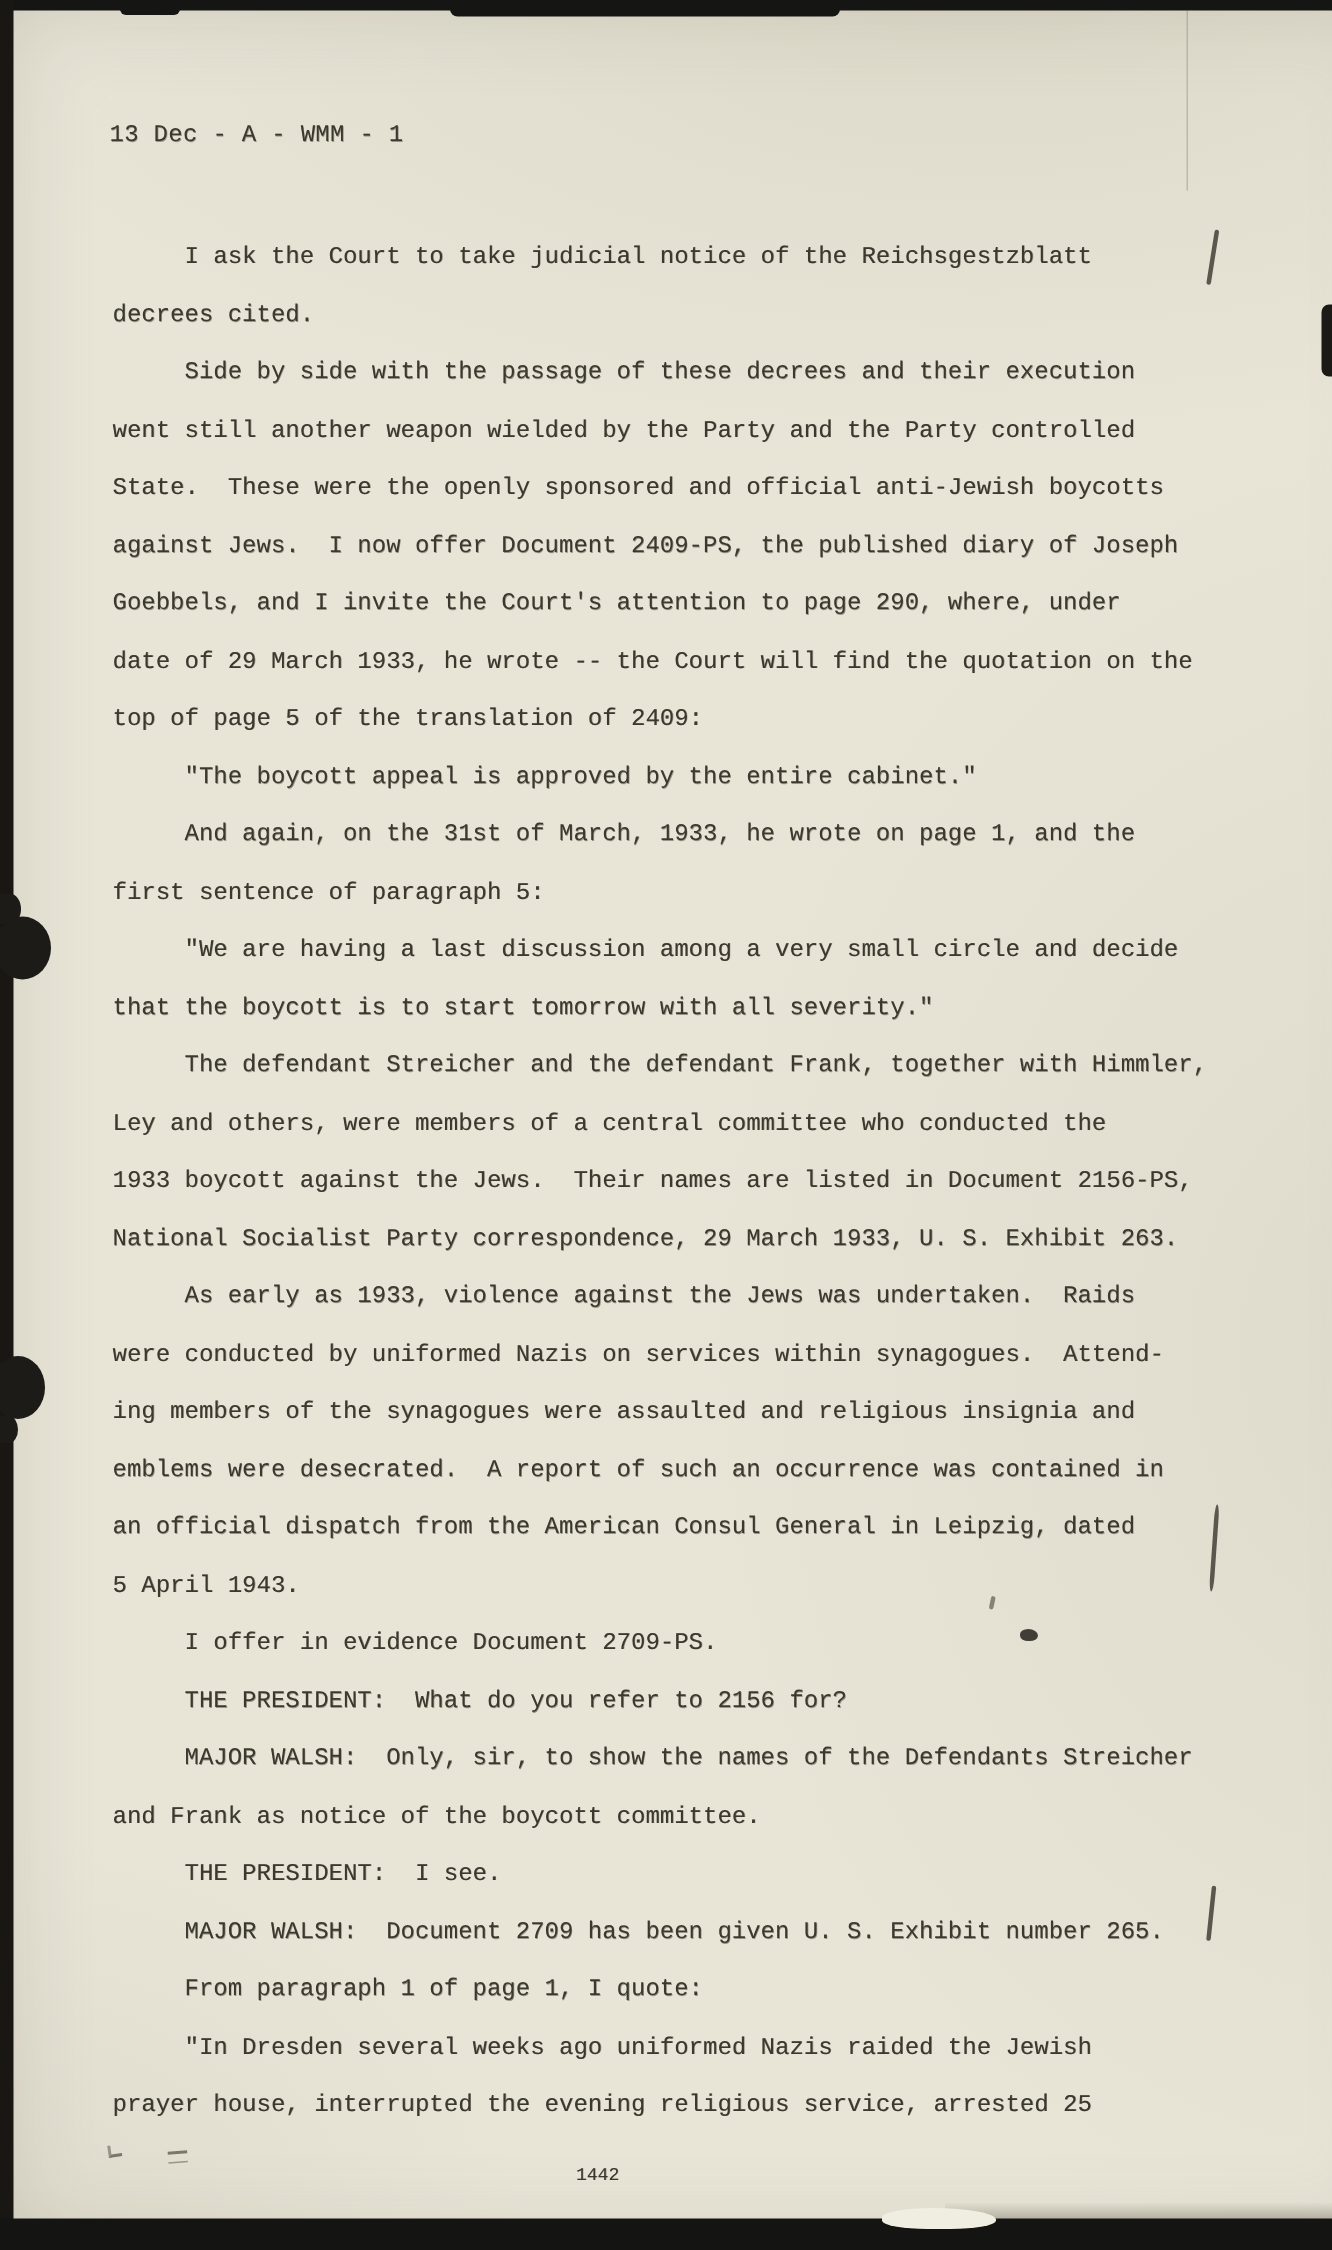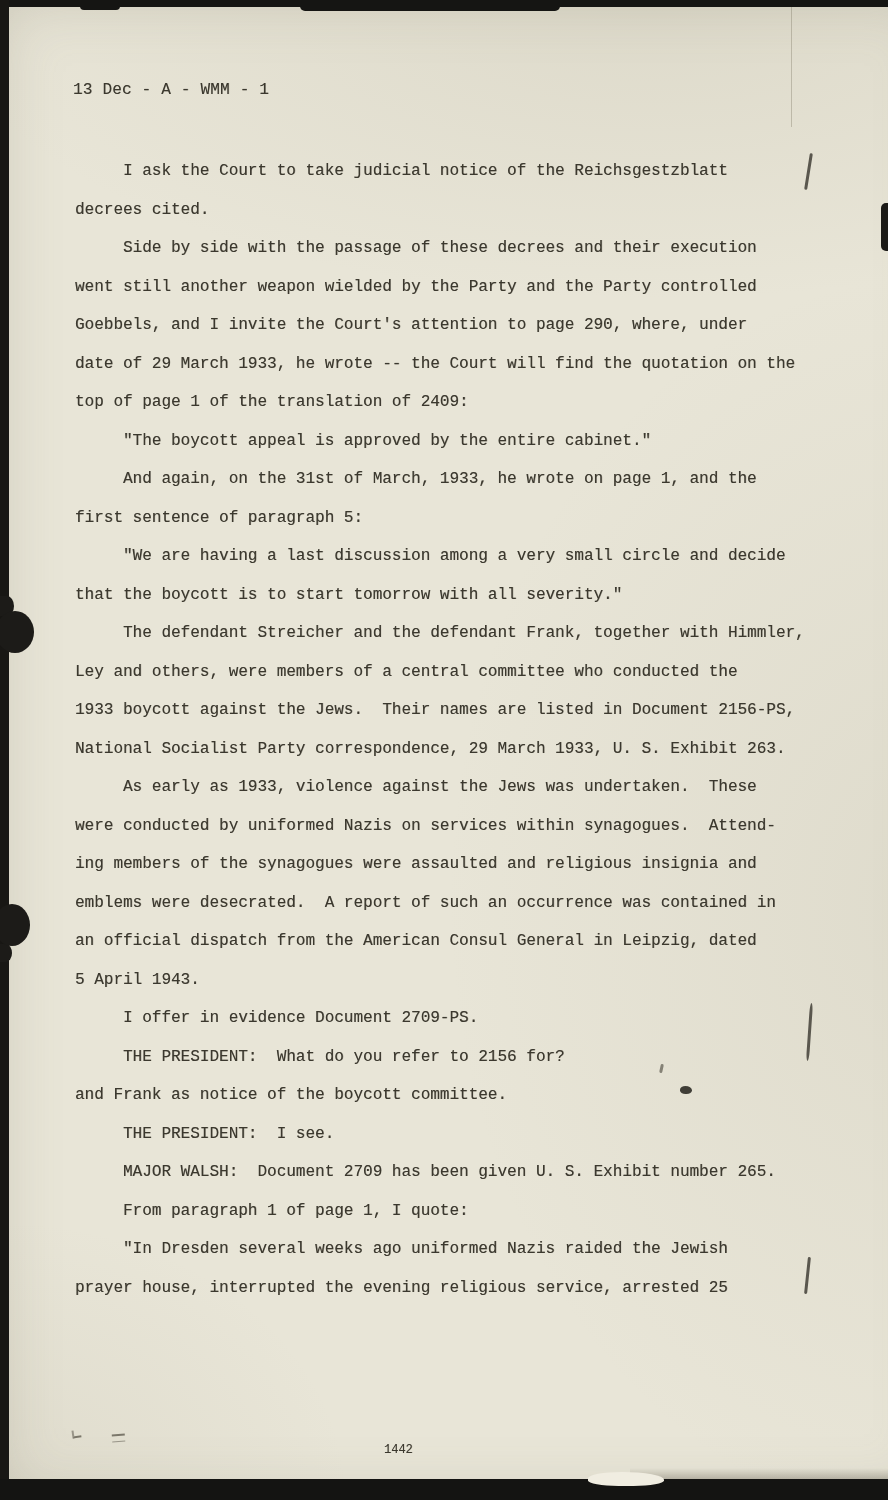--- a/index.html
+++ b/index.html
@@ -75,40 +75,43 @@
 
   <div class="crease"></div>
 
   <div class="header-line">13 Dec - A - WMM - 1</div>
 
   <div class="body-block">
       <div class="line">     I ask the Court to take judicial notice of the Reichsgestzblatt</div>
       <div class="line">decrees cited.</div>
       <div class="line">     Side by side with the passage of these decrees and their execution</div>
       <div class="line">went still another weapon wielded by the Party and the Party controlled</div>
+      <div class="line">State.  These were the openly sponsored and official anti-Jewish boycotts</div>
+      <div class="line">against Jews.  I now offer Document 2409-PS, the published diary of Joseph</div>
       <div class="line">Goebbels, and I invite the Court's attention to page 290, where, under</div>
       <div class="line">date of 29 March 1933, he wrote -- the Court will find the quotation on the</div>
-      <div class="line">top of page 1 of the translation of 2409:</div>
+      <div class="line">top of page 5 of the translation of 2409:</div>
       <div class="line">     "The boycott appeal is approved by the entire cabinet."</div>
       <div class="line">     And again, on the 31st of March, 1933, he wrote on page 1, and the</div>
       <div class="line">first sentence of paragraph 5:</div>
       <div class="line">     "We are having a last discussion among a very small circle and decide</div>
       <div class="line">that the boycott is to start tomorrow with all severity."</div>
       <div class="line">     The defendant Streicher and the defendant Frank, together with Himmler,</div>
       <div class="line">Ley and others, were members of a central committee who conducted the</div>
       <div class="line">1933 boycott against the Jews.  Their names are listed in Document 2156-PS,</div>
       <div class="line">National Socialist Party correspondence, 29 March 1933, U. S. Exhibit 263.</div>
-      <div class="line">     As early as 1933, violence against the Jews was undertaken.  These</div>
+      <div class="line">     As early as 1933, violence against the Jews was undertaken.  Raids</div>
       <div class="line">were conducted by uniformed Nazis on services within synagogues.  Attend-</div>
       <div class="line">ing members of the synagogues were assaulted and religious insignia and</div>
       <div class="line">emblems were desecrated.  A report of such an occurrence was contained in</div>
       <div class="line">an official dispatch from the American Consul General in Leipzig, dated</div>
       <div class="line">5 April 1943.</div>
       <div class="line">     I offer in evidence Document 2709-PS.</div>
       <div class="line">     THE PRESIDENT:  What do you refer to 2156 for?</div>
+      <div class="line">     MAJOR WALSH:  Only, sir, to show the names of the Defendants Streicher</div>
       <div class="line">and Frank as notice of the boycott committee.</div>
       <div class="line">     THE PRESIDENT:  I see.</div>
       <div class="line">     MAJOR WALSH:  Document 2709 has been given U. S. Exhibit number 265.</div>
       <div class="line">     From paragraph 1 of page 1, I quote:</div>
       <div class="line">     "In Dresden several weeks ago uniformed Nazis raided the Jewish</div>
       <div class="line">prayer house, interrupted the evening religious service, arrested 25</div>
     </div>
 
   <div class="page-number">1442</div>
 

